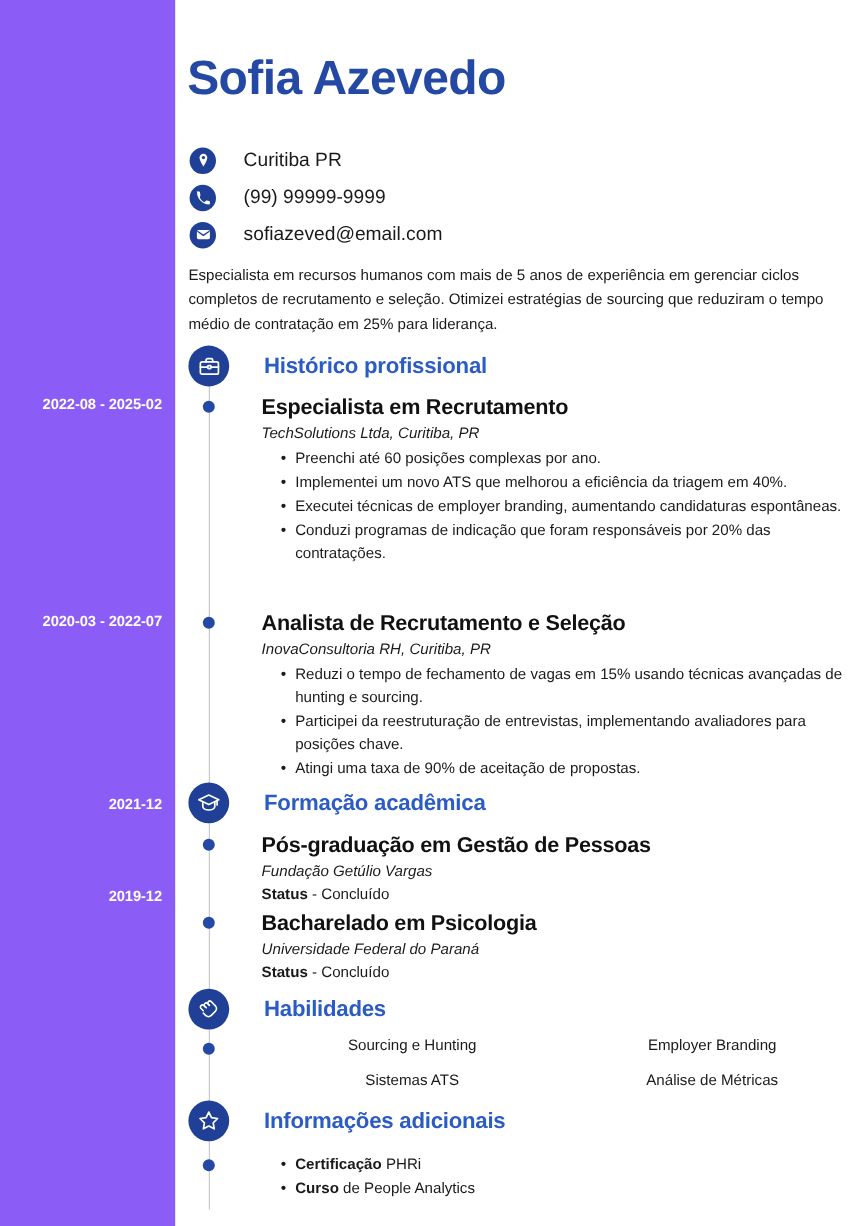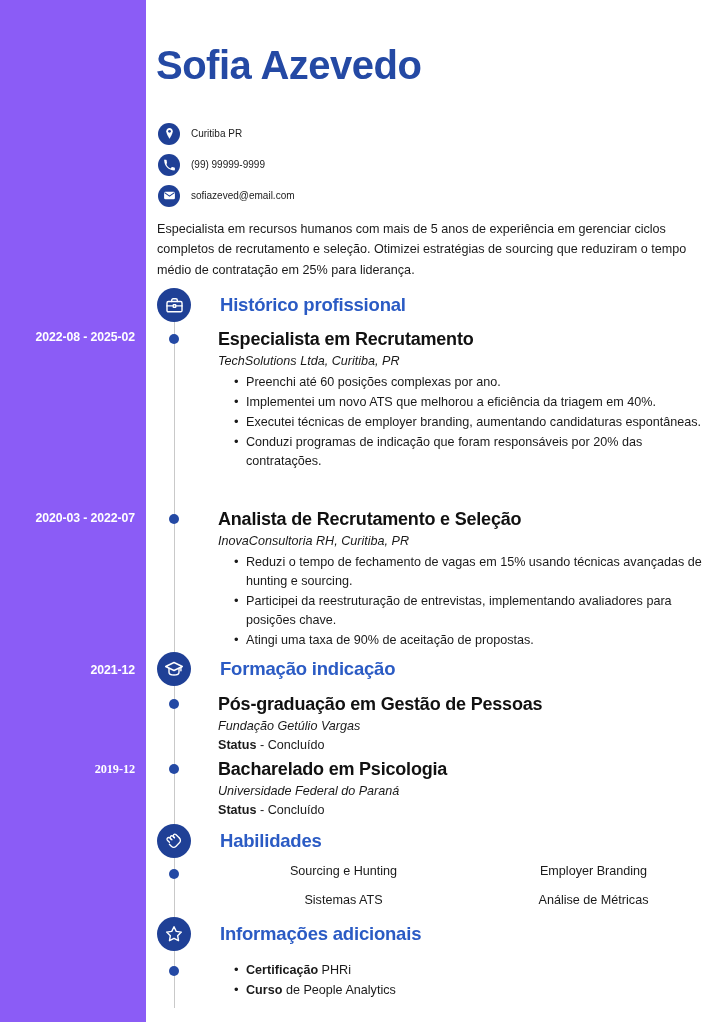--- a/index.html
+++ b/index.html
@@ -62,22 +62,22 @@
     height: 22px;
     border-radius: 50%;
     background: #1F4096;
     display: flex;
     align-items: center;
     justify-content: center;
     flex: 0 0 auto;
   }
   .cicon svg { display: block; }
   .contact-text {
-    margin-left: 11px;
-    font-size: 10px;
+    margin-left: 23px;
+    font-size: 16px;
     color: #1a1a1a;
     white-space: nowrap;
     text-align: right;
   }
   .summary {
     position: absolute;
     left: 11px;
     top: 219px;
     width: 558px;
     font-size: 12.6px;
@@ -206,21 +206,21 @@
 </style>
 </head>
 <body>
 
 <div class="page">
 
   <div class="sidebar">
     <div class="side-date" style="top:330px;">2022-08 - 2025-02</div>
     <div class="side-date" style="top:511px;">2020-03 - 2022-07</div>
     <div class="side-date" style="top:663px;">2021-12</div>
-    <div class="side-date" style="top:762px;font-family:Liberation Serif, serif;">2019-12</div>
+    <div class="side-date" style="top:740px;">2019-12</div>
   </div>
 
   <div class="content">
 
     <div class="rail"></div>
 
     <div class="name">Sofia Azevedo</div>
 
     <div class="contacts">
 
@@ -297,21 +297,21 @@
     </div>
 
     <div class="section-head" style="top:652px;">
       <span class="sec-icon">
         <svg width="20" height="20" viewBox="0 0 24 24" fill="none" stroke="#ffffff" stroke-width="1.7" stroke-linecap="round" stroke-linejoin="round">
           <path d="M12 4.2 22 9l-10 4.8L2 9l10-4.8z"></path>
           <path d="M6 11.2v4.6c0 1.9 2.7 3.4 6 3.4s6-1.5 6-3.4v-4.6"></path>
           <path d="M20.3 9.8v4.4"></path>
         </svg>
       </span>
-      <span class="sec-title">Formação indicação</span>
+      <span class="sec-title">Formação acadêmica</span>
     </div>
 
     <div class="entry" style="top:693px;">
       <span class="dot"></span>
       <div class="entry-body">
         <div class="entry-title">Pós-graduação em Gestão de Pessoas</div>
         <div class="entry-sub">Fundação Getúlio Vargas</div>
         <div class="entry-status">
           <b>Status</b>
           <span>- Concluído</span>

